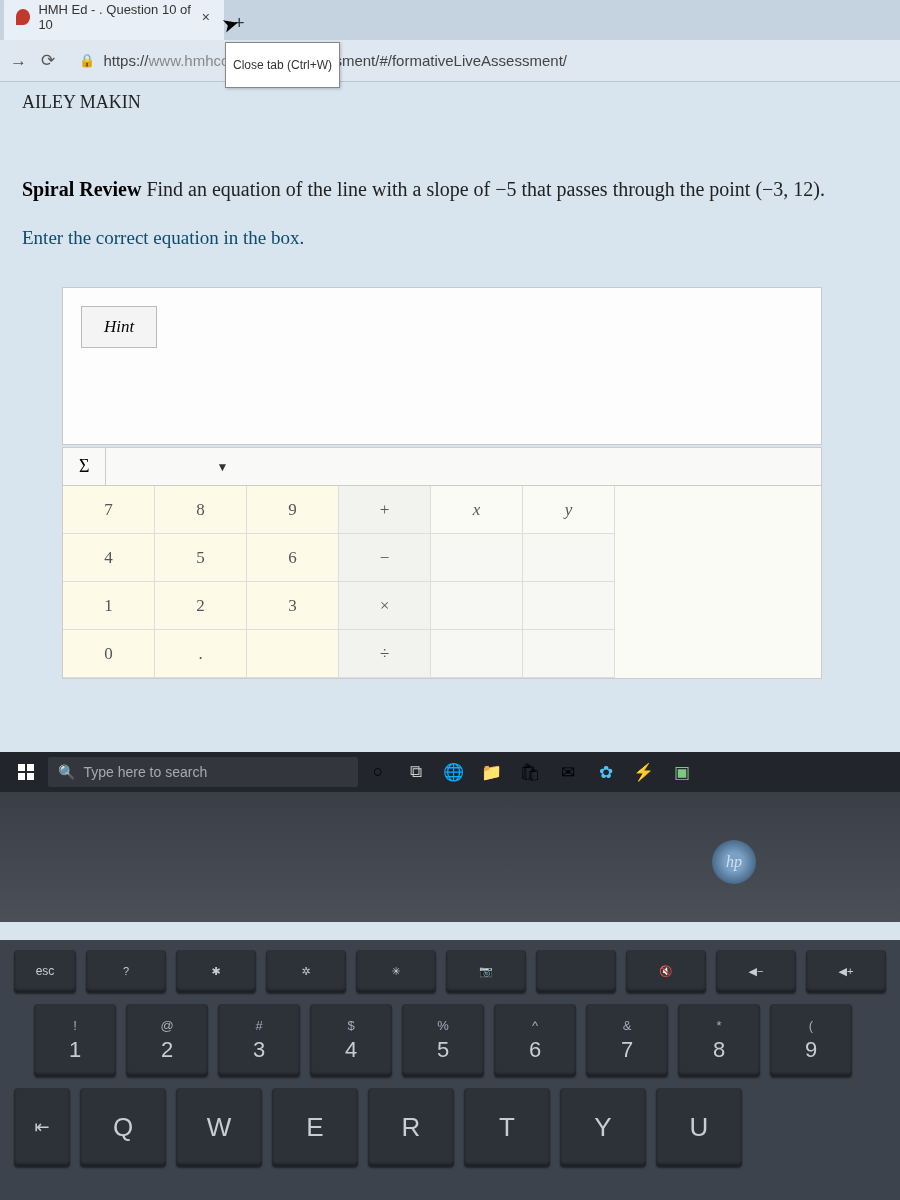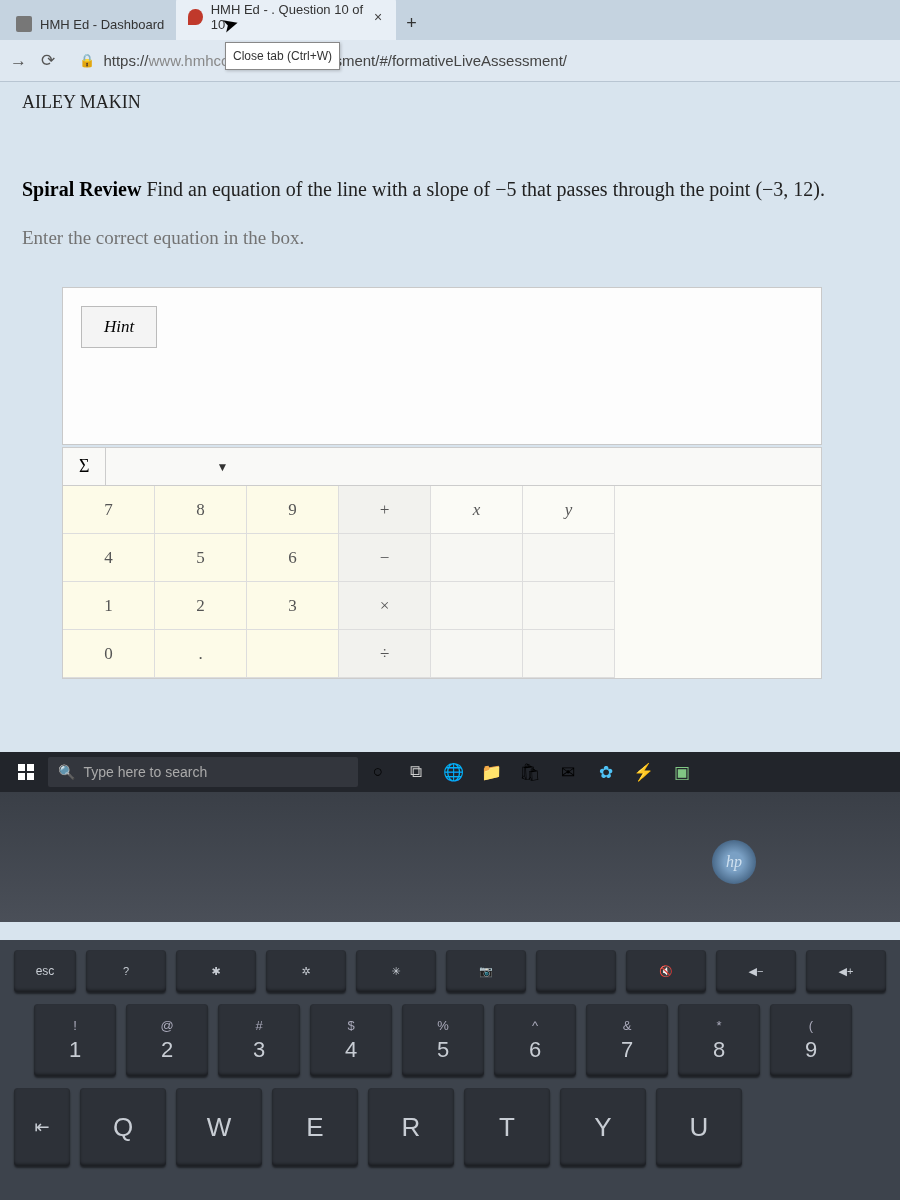--- a/index.html
+++ b/index.html
@@ -73,21 +73,21 @@
     color: #444;
     padding: 6px 10px;
   }
   .lock { font-size: 13px; color: #666; }
   .tooltip {
     position: absolute;
     top: 42px;
     left: 225px;
     background: #fff;
     border: 1px solid #888;
-    padding: 6px 7px;
+    padding: 15px 7px;
     font-size: 12px;
     color: #333;
     z-index: 50;
     box-shadow: 1px 1px 3px rgba(0,0,0,0.2);
   }
   .cursor-arrow {
     position: absolute;
     top: 12px;
     left: 222px;
     z-index: 60;
@@ -108,21 +108,21 @@
   .question {
     font-family: "Times New Roman", serif;
     font-size: 20px;
     color: #222;
     line-height: 1.6;
   }
   .spiral { color: #000000; font-weight: bold; }
   .instruction {
     font-family: "Times New Roman", serif;
     font-size: 19px;
-    color: #737373;
+    color: #0c4a6e;
     margin: 22px 0 38px 0;
   }
   .answer-box {
     margin: 0 0 0 40px;
     width: 760px;
     background: #fdfdfd;
     border: 1px solid #c9c9c9;
     font-style: italic;
   }
   .hint-btn {
@@ -266,24 +266,20 @@
   .num-key .sym { font-size: 13px; color: #aab; margin-bottom: 4px; }
   .num-key .num { font-size: 22px; }
   .letter-key { width: 86px; height: 78px; font-size: 26px; }
   .esc-key { width: 62px; height: 42px; font-size: 12px; }
   .tab-key { width: 56px; height: 78px; font-size: 18px; }
 </style>
 </head>
 <body>
 
 <div class="tab-bar">
-  <div class="tab">
-    <span class="favicon"></span>
-    <span>HMH Ed - Dashboard</span>
-  </div>
   <div class="tab active">
     <span class="favicon red"></span>
     <span>HMH Ed - . Question 10 of 10</span>
     <span class="tab-close">×</span>
   </div>
   <div class="new-tab">+</div>
 </div>
 
 <span class="cursor-arrow">➤</span>
 <div class="tooltip">Close tab (Ctrl+W)</div>

